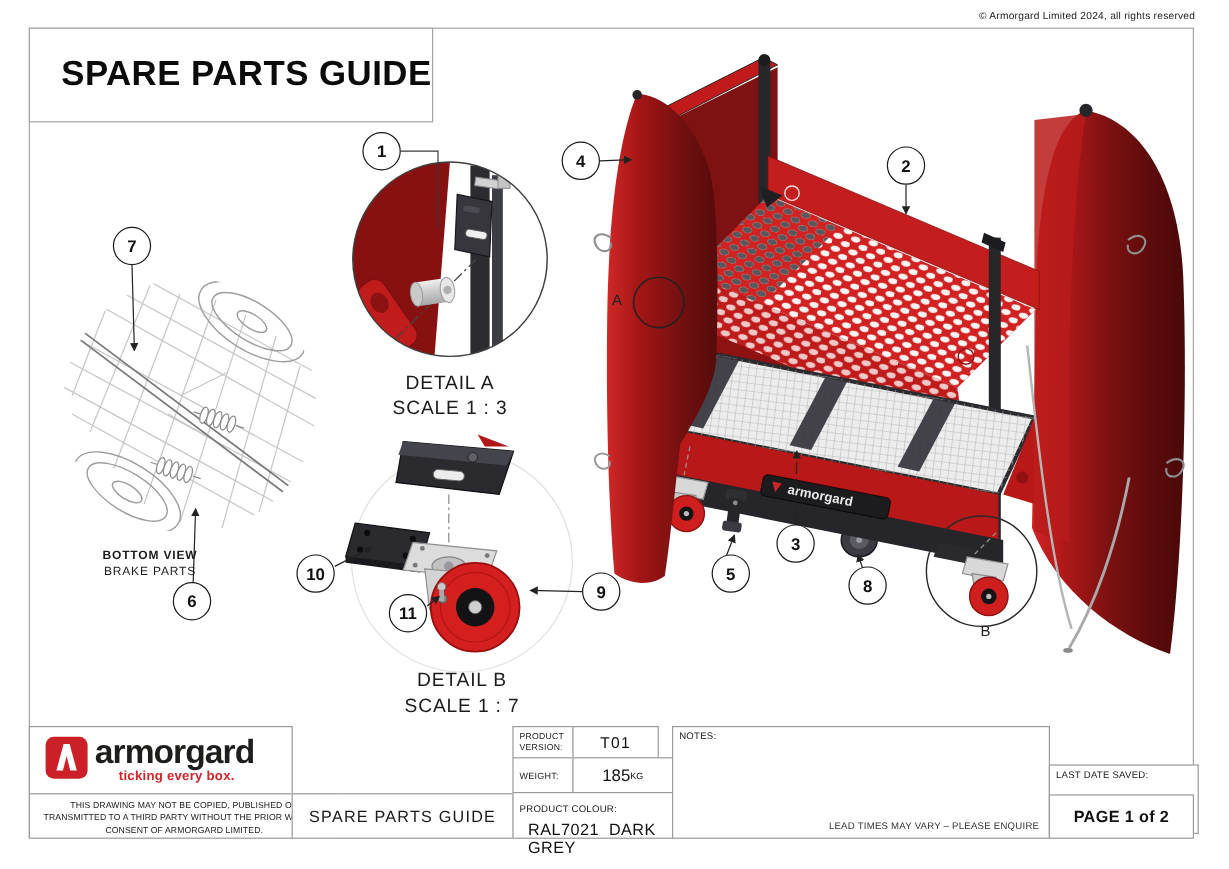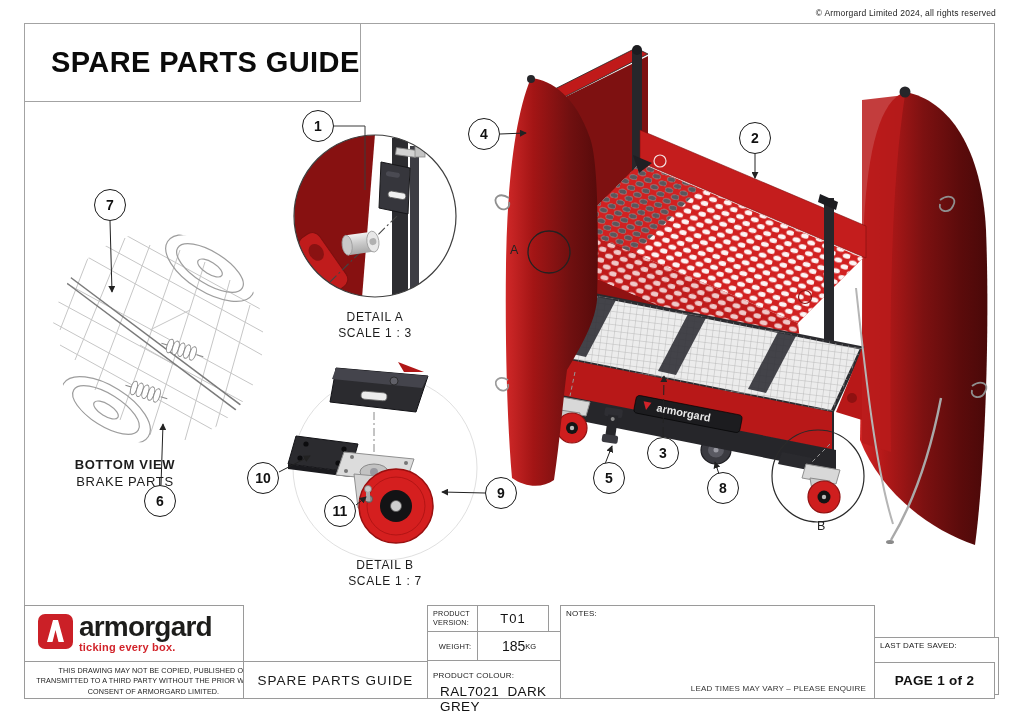--- a/index.html
+++ b/index.html
@@ -9,31 +9,31 @@
   .main-border{position:absolute;left:24px;top:23px;width:971px;height:675px;border:1px solid #a3a3a3;box-sizing:border-box;}
   .title-box{position:absolute;left:24px;top:23px;width:337px;height:79px;border:1px solid #a3a3a3;
              box-sizing:border-box;background:#fff;display:flex;align-items:center;padding-left:26px;}
   .title-box h1{margin:0;font-size:29px;font-weight:700;letter-spacing:.4px;color:#0b0b0b;}
   svg.drawing{position:absolute;left:0;top:0;}
   
   .callout{position:absolute;width:32px;height:32px;border:1.4px solid #1a1a1a;border-radius:50%;
            background:#fff;display:flex;align-items:center;justify-content:center;
            font-size:14px;font-weight:700;color:#111;box-sizing:border-box;z-index:5;}
   
-  .dlabel{position:absolute;text-align:center;font-size:12px;letter-spacing:.7px;color:#1c1c1c;line-height:1.3;z-index:4;}
+  .dlabel{position:absolute;text-align:center;font-size:16px;letter-spacing:.7px;color:#1c1c1c;line-height:1.3;z-index:4;}
   .dlabel .bold{font-weight:700;}
   .ref-letter{position:absolute;font-size:12.5px;color:#222;z-index:4;}
   
   .cell{position:absolute;border:1px solid #9a9a9a;box-sizing:border-box;background:#fff;}
   .cl{font-size:8px;color:#1a1a1a;letter-spacing:.2px;}
   .cell-label{position:absolute;top:3px;left:5px;}
   .v-center{display:flex;align-items:center;justify-content:center;}
   .logo-wrap{position:absolute;left:12px;top:7px;display:flex;align-items:flex-start;}
   .logo-text{font-size:28px;font-weight:700;color:#1d1d1b;letter-spacing:-.8px;line-height:1;}
-  .logo-tag{font-size:11px;font-weight:700;color:#d2232a;letter-spacing:.2px;margin-top:0px;}
+  .logo-tag{font-size:11px;font-weight:700;color:#d2232a;letter-spacing:.2px;margin-top:0px;margin-left:20px;}
   .disclaimer{font-size:7.2px;line-height:1.45;text-align:center;padding:4px 8px;letter-spacing:.1px;color:#1a1a1a;}
   .pname{font-size:15px;font-weight:700;letter-spacing:.8px;color:#0d0d0d;}
   .doctype{font-size:13.5px;letter-spacing:1px;color:#1a1a1a;}
   .pv-val{font-size:13px;letter-spacing:1px;}
   .wt-val{font-size:14px;}
   .wt-unit{font-size:7.5px;}
   .colour-val{font-size:13.5px;letter-spacing:.4px;margin-top:2px;padding-left:12px;}
   .leadnote{position:absolute;right:8px;bottom:5px;font-size:8px;color:#333;letter-spacing:.2px;}
   .saved-val{position:absolute;left:0;right:0;top:28px;text-align:center;font-size:12.5px;letter-spacing:.4px;}
   .page-val{font-size:13.5px;font-weight:700;letter-spacing:.3px;}
@@ -357,21 +357,21 @@
   <div class="ref-letter" style="left:510px;top:243px">A</div>
   <div class="ref-letter" style="left:817px;top:519px">B</div>
   <div class="dlabel" style="left:325px;top:310px;width:100px">
     <div>DETAIL A</div>
     <div>SCALE 1 : 3</div>
   </div>
   <div class="dlabel" style="left:335px;top:558px;width:100px">
     <div>DETAIL B</div>
     <div>SCALE 1 : 7</div>
   </div>
-  <div class="dlabel" style="left:58px;top:457px;width:134px;font-size:13px">
+  <div class="dlabel" style="left:58px;top:457px;width:134px;font-size:10px">
     <div class="bold">BOTTOM VIEW</div>
     <div>BRAKE PARTS</div>
   </div>
 
   <div class="cell" style="left:24px;top:605px;width:220px;height:57px">
     <div class="logo-wrap">
       <svg width="37" height="37" viewBox="0 0 37 37">
         <rect x="1" y="1" width="35" height="35" rx="7" fill="#cb2027"></rect>
         <path d="M10,29 L16,7 L21,7 L27,29 L21.5,29 L18.5,17 L15.5,29 Z" fill="#ffffff"></path>
         <polygon points="18.5,22 15.8,29 21.2,29" fill="#cb2027"></polygon>
@@ -391,21 +391,21 @@
   </div>
 
   <div class="cell" style="left:427px;top:605px;width:51px;height:27px;padding:3px 0 0 5px">
     <div class="cl" style="font-size:7.2px">PRODUCT</div>
     <div class="cl" style="font-size:7.2px">VERSION:</div>
   </div>
   <div class="cell v-center" style="left:477px;top:605px;width:72px;height:27px">
     <span class="pv-val">T01</span>
   </div>
   <div class="cell" style="left:427px;top:631px;width:51px;height:30px">
-    <div class="v-center" style="height:100%;justify-content:center;padding-left:5px">
+    <div class="v-center" style="height:100%;justify-content:flex-start;padding-left:5px">
       <span class="cl" style="font-size:7.5px">WEIGHT:</span>
     </div>
   </div>
   <div class="cell v-center" style="left:477px;top:631px;width:84px;height:30px">
     <span class="wt-val">185</span>
       <span class="wt-unit">KG</span>
   </div>
   <div class="cell" style="left:427px;top:660px;width:134px;height:39px;padding:3px 0 0 0">
     <span class="cl" style="padding-left:5px">PRODUCT COLOUR:</span>
     <div class="colour-val">

